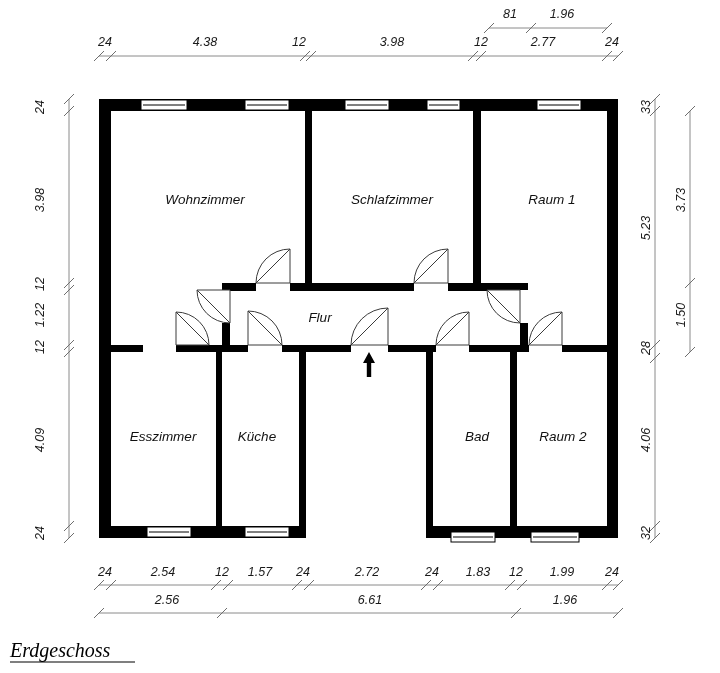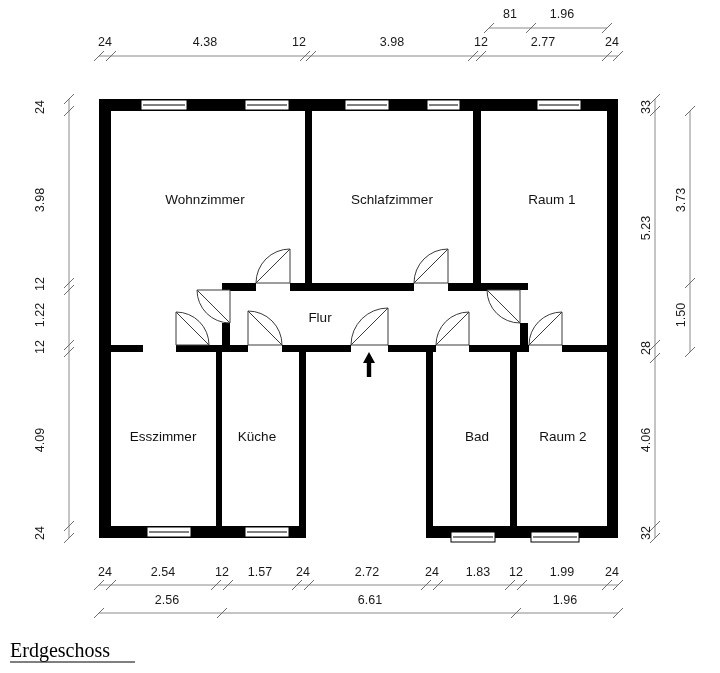--- a/index.html
+++ b/index.html
@@ -12,20 +12,21 @@
     height: 673px;
     font-family: "Liberation Sans", sans-serif;
     position: relative;
     overflow: hidden;
   }
   #plan-root {
     position: absolute;
     left: 0; top: 0;
     width: 720px;
     height: 482px;
+    font-style: italic;
   }
   svg { display: block; }
   .wall { fill: #000000; }
   .room-label {
     font-family: "Liberation Sans", sans-serif;
     font-size: 13.5px;
     fill: #111111;
     text-anchor: middle;
     dominant-baseline: middle;
   }

